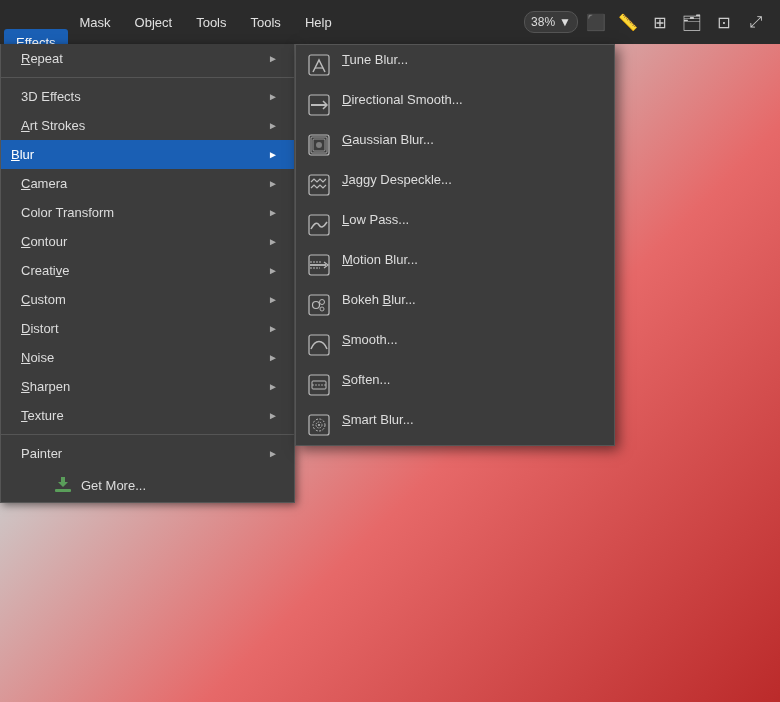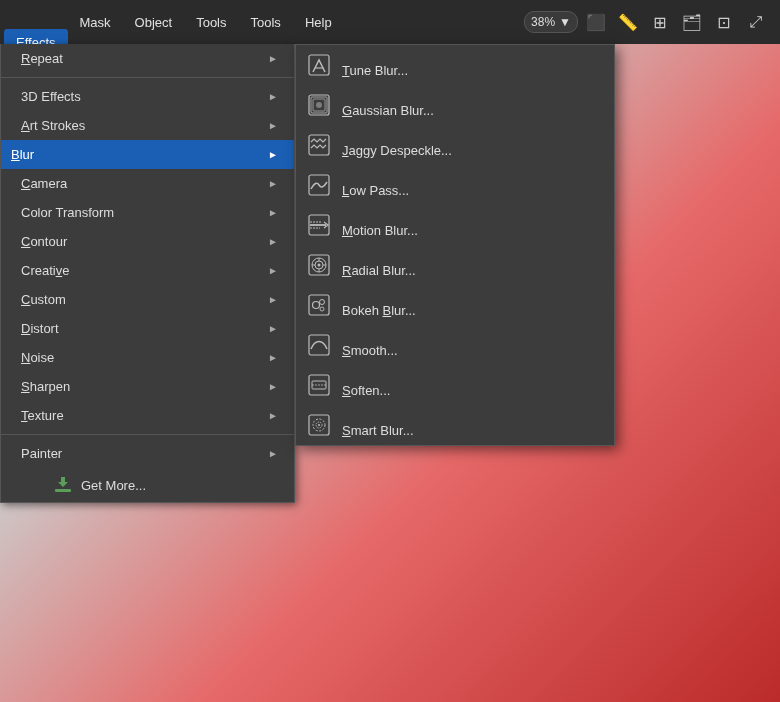--- a/index.html
+++ b/index.html
@@ -167,21 +167,21 @@
       left: 295px;
       width: 320px;
       background: #3c3c3c;
       border: 1px solid #555;
       z-index: 300;
       box-shadow: 4px 4px 12px rgba(0,0,0,0.5);
     }
 
     .blur-item {
       display: flex;
-      align-items: flex-end;
+      align-items: flex-start;
       padding: 7px 16px 7px 10px;
       color: #ddd;
       cursor: pointer;
       gap: 10px;
       user-select: none;
     }
 
     .blur-icon {
       width: 26px;
       height: 26px;
@@ -339,20 +339,30 @@
     <div class="blur-icon">
       <svg viewBox="0 0 22 22" xmlns="http://www.w3.org/2000/svg">
         <rect x="1" y="1" width="20" height="20" rx="2" fill="none" stroke="#bbb" stroke-width="1.2"></rect>
         <path d="M5 18 L11 6 L17 18" stroke="#bbb" stroke-width="1.5" fill="none"></path>
         <line x1="7" y1="14" x2="15" y2="14" stroke="#bbb" stroke-width="1.2"></line>
       </svg>
     </div>
     <span class="blur-label"><span class="underline">T</span>une Blur...</span>
   </div>
 
+  <div class="blur-item">
+    <div class="blur-icon">
+      <svg viewBox="0 0 22 22" xmlns="http://www.w3.org/2000/svg">
+        <rect x="1" y="1" width="20" height="20" rx="2" fill="none" stroke="#bbb" stroke-width="1.2"></rect>
+        <line x1="3" y1="11" x2="19" y2="11" stroke="#bbb" stroke-width="2"></line>
+        <path d="M15 7 L19 11 L15 15" stroke="#bbb" stroke-width="1.5" fill="none"></path>
+      </svg>
+    </div>
+    <span class="blur-label"><span class="underline">D</span>irectional Smooth...</span>
+  </div>
 
   <div class="blur-item">
     <div class="blur-icon">
       <svg viewBox="0 0 22 22" xmlns="http://www.w3.org/2000/svg">
         <rect x="1" y="1" width="20" height="20" rx="2" fill="none" stroke="#bbb" stroke-width="1.2"></rect>
         <rect x="3" y="3" width="16" height="16" rx="1" fill="none" stroke="#bbb" stroke-width="0.8"></rect>
         <rect x="5" y="5" width="12" height="12" rx="1" fill="none" stroke="#bbb" stroke-width="0.7"></rect>
         <circle cx="11" cy="11" r="3" fill="#bbb" opacity="0.5"></circle>
       </svg>
     </div>
@@ -386,35 +396,20 @@
         <rect x="1" y="1" width="20" height="20" rx="2" fill="none" stroke="#bbb" stroke-width="1.2"></rect>
         <line x1="2" y1="8" x2="14" y2="8" stroke="#bbb" stroke-width="1.2" stroke-dasharray="2,1"></line>
         <line x1="2" y1="11" x2="18" y2="11" stroke="#bbb" stroke-width="1.8"></line>
         <line x1="2" y1="14" x2="12" y2="14" stroke="#bbb" stroke-width="1.2" stroke-dasharray="2,1"></line>
         <path d="M16 8 L20 11 L16 14" stroke="#bbb" stroke-width="1.2" fill="none"></path>
       </svg>
     </div>
     <span class="blur-label"><span class="underline">M</span>otion Blur...</span>
   </div>
 
-  <div class="blur-item">
-    <div class="blur-icon">
-      <svg viewBox="0 0 22 22" xmlns="http://www.w3.org/2000/svg">
-        <rect x="1" y="1" width="20" height="20" rx="2" fill="none" stroke="#bbb" stroke-width="1.2"></rect>
-        <circle cx="11" cy="11" r="7" fill="none" stroke="#bbb" stroke-width="1"></circle>
-        <circle cx="11" cy="11" r="4" fill="none" stroke="#bbb" stroke-width="1"></circle>
-        <circle cx="11" cy="11" r="1.5" fill="#bbb"></circle>
-        <line x1="11" y1="4" x2="11" y2="7" stroke="#bbb" stroke-width="1"></line>
-        <line x1="11" y1="15" x2="11" y2="18" stroke="#bbb" stroke-width="1"></line>
-        <line x1="4" y1="11" x2="7" y2="11" stroke="#bbb" stroke-width="1"></line>
-        <line x1="15" y1="11" x2="18" y2="11" stroke="#bbb" stroke-width="1"></line>
-      </svg>
-    </div>
-    <span class="blur-label"><span class="underline">R</span>adial Blur...</span>
-  </div>
 
   <div class="blur-item">
     <div class="blur-icon">
       <svg viewBox="0 0 22 22" xmlns="http://www.w3.org/2000/svg">
         <rect x="1" y="1" width="20" height="20" rx="2" fill="none" stroke="#bbb" stroke-width="1.2"></rect>
         <circle cx="8" cy="11" r="3.5" fill="none" stroke="#bbb" stroke-width="1.2"></circle>
         <circle cx="14" cy="8" r="2.5" fill="none" stroke="#bbb" stroke-width="1"></circle>
         <circle cx="14" cy="15" r="2" fill="none" stroke="#bbb" stroke-width="0.9"></circle>
       </svg>
     </div>

